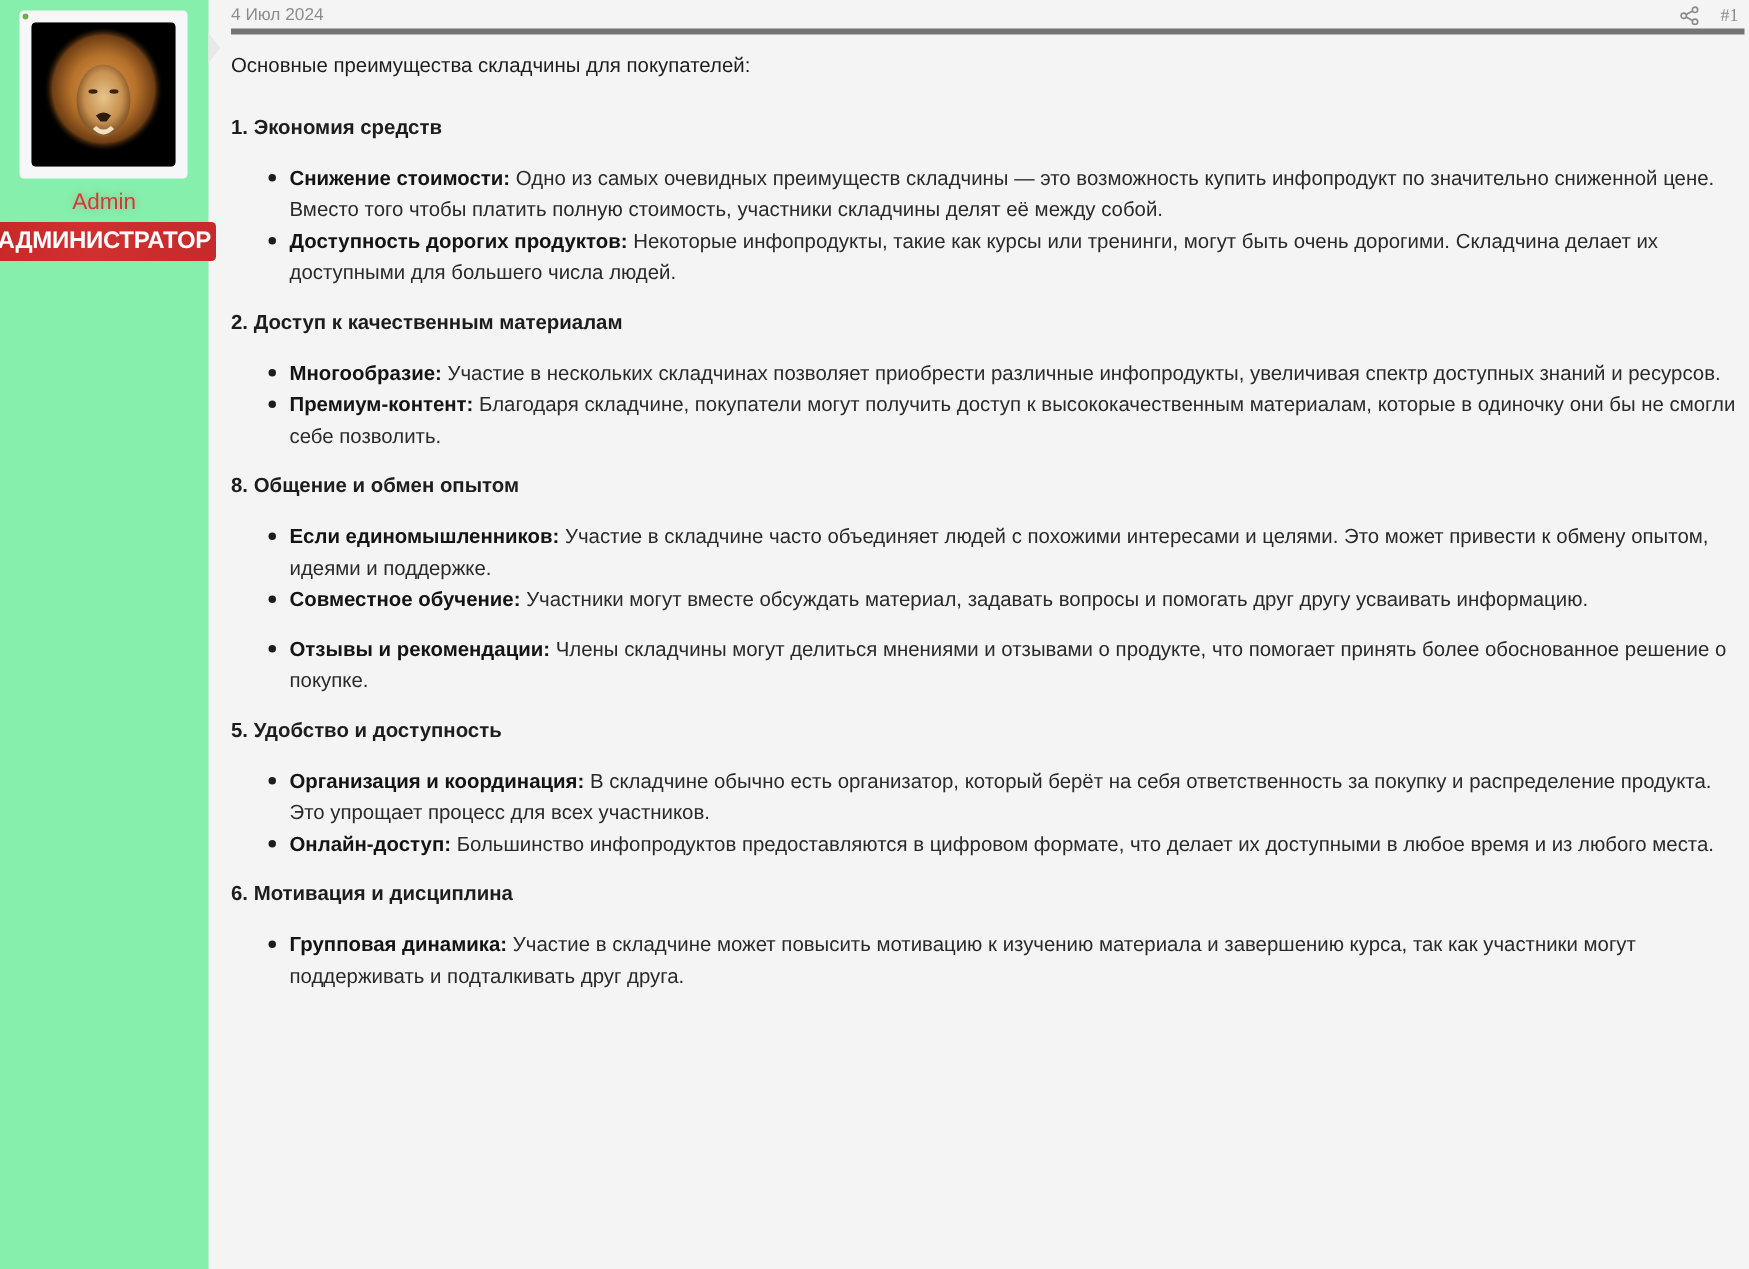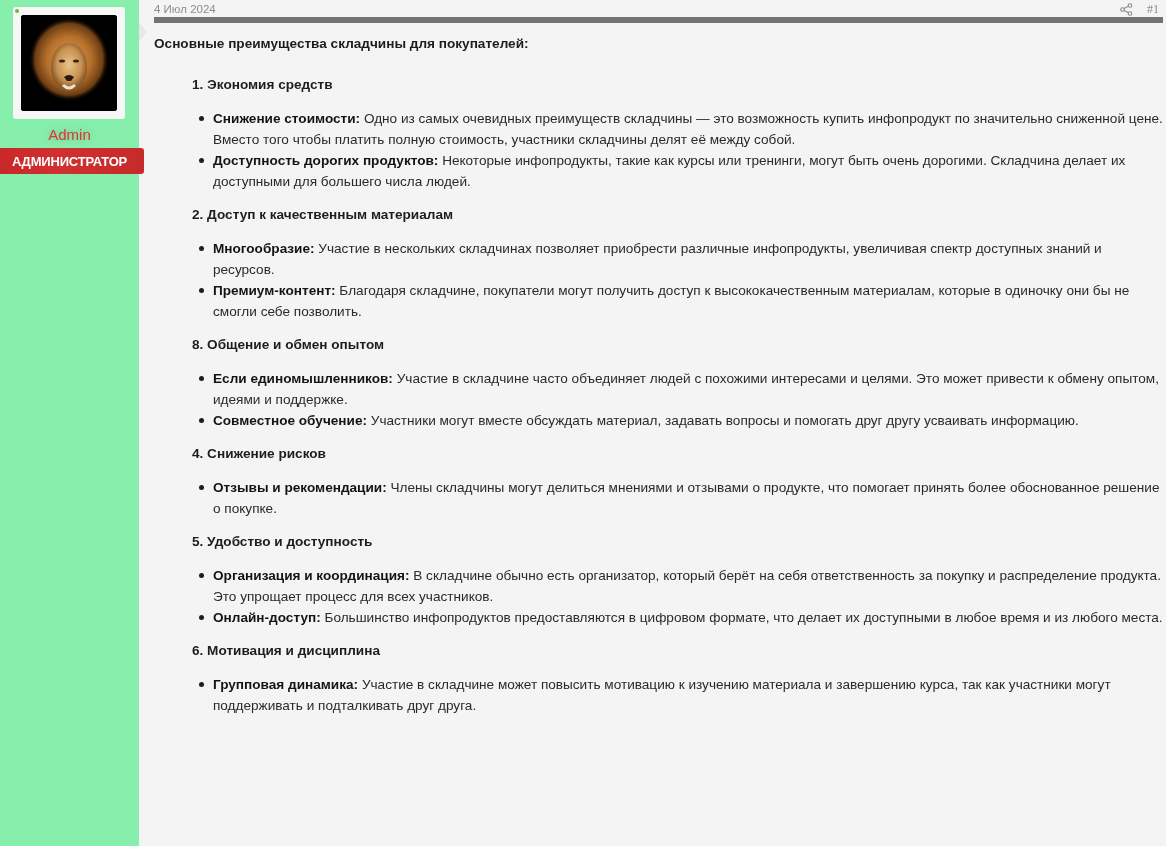--- a/index.html
+++ b/index.html
@@ -42,51 +42,51 @@
       text-align: center;
       font-size: 15px; color: #d23a3a;
       text-shadow: 0 0 6px rgba(210,58,58,0.35);
     }
     .role-banner {
       position: absolute; left: 0; top: 148px;
       width: 144px; height: 26px;
       background: linear-gradient(90deg, #c92828 0%, #d03030 40%, #c62a2a 100%);
       border-radius: 0 3px 3px 0;
       color: #fff;
-      font-size: 13px; font-weight: bold;
+      font-size: 16px; font-weight: bold;
       letter-spacing: -0.2px;
       display: flex; align-items: center; justify-content: center;
       padding-right: 5px;
     }
     .arrow {
       position: absolute; left: 139px; top: 22px;
       width: 0; height: 0;
       border-top: 10px solid transparent;
       border-bottom: 10px solid transparent;
       border-left: 8px solid #e8e8e8;
     }
 
     
     .main { position: relative; flex: 1; padding-left: 15px; padding-right: 0; }
     .post-header {
       height: 23px;
-      border-bottom: 6px solid #737373;
+      border-bottom: 4px solid #737373;
       display: flex; align-items: center; justify-content: space-between;
       margin-right: 3px;
       font-size: 11.5px; color: #8c8c8c;
       padding-top: 1px;
     }
     .header-right { display: flex; align-items: center; gap: 14px; padding-right: 4px; }
     .share-icon { width: 13px; height: 13px; display: inline-block; }
     .post-num { font-family: "Liberation Serif", serif; font-size: 12px; color: #8c8c8c; }
 
     .body { font-size: 13.6px; line-height: 21px; padding-top: 10px; }
-    .intro { font-weight: bold; margin-bottom: 20px; }
-    .section-title { font-weight: bold; margin-bottom: 13px; margin-left: 38px; }
-    ul.points { list-style: none; margin-left: 59px; margin-bottom: 12px; }
+    .intro { font-weight: normal; margin-bottom: 20px; }
+    .section-title { font-weight: bold; margin-bottom: 13px; }
+    ul.points { list-style: none; margin-left: 39px; margin-bottom: 12px; }
     ul.points li { position: relative; color: #2a2a2a; }
     ul.points li::before {
       content: ""; position: absolute; left: -14px; top: 8px;
       width: 5px; height: 5px; border-radius: 50%; background: #1d1d1d;
     }
     .term { font-weight: bold; color: #141414; }
   </style>
 </head>
 <body>
 
@@ -163,21 +163,20 @@
 
       <div>
         <div class="section-title">8. Общение и обмен опытом</div>
         <ul class="points">
           <li><span class="term">Если единомышленников:</span><span> Участие в складчине часто объединяет людей с похожими интересами и целями. Это может привести к обмену опытом, идеями и поддержке.</span></li>
           <li><span class="term">Совместное обучение:</span><span> Участники могут вместе обсуждать материал, задавать вопросы и помогать друг другу усваивать информацию.</span></li>
         </ul>
       </div>
 
       <div>
-        <div class="section-title">4. Снижение рисков</div>
         <ul class="points">
           <li><span class="term">Отзывы и рекомендации:</span><span> Члены складчины могут делиться мнениями и отзывами о продукте, что помогает принять более обоснованное решение о покупке.</span></li>
         </ul>
       </div>
 
       <div>
         <div class="section-title">5. Удобство и доступность</div>
         <ul class="points">
           <li><span class="term">Организация и координация:</span><span> В складчине обычно есть организатор, который берёт на себя ответственность за покупку и распределение продукта. Это упрощает процесс для всех участников.</span></li>
           <li><span class="term">Онлайн-доступ:</span><span> Большинство инфопродуктов предоставляются в цифровом формате, что делает их доступными в любое время и из любого места.</span></li>

